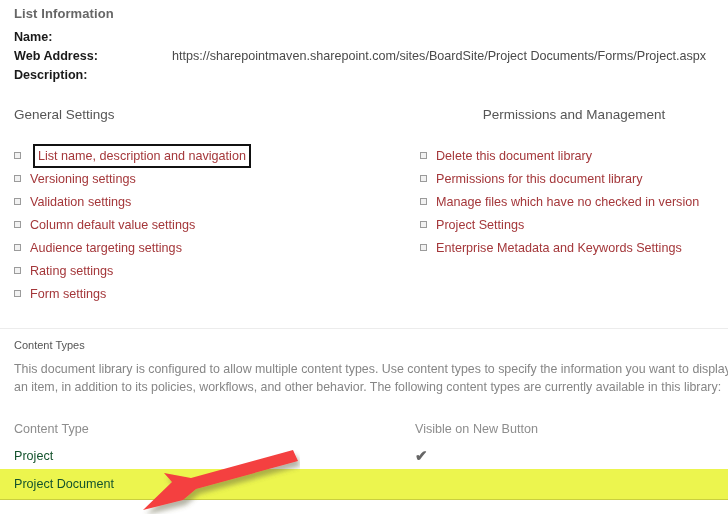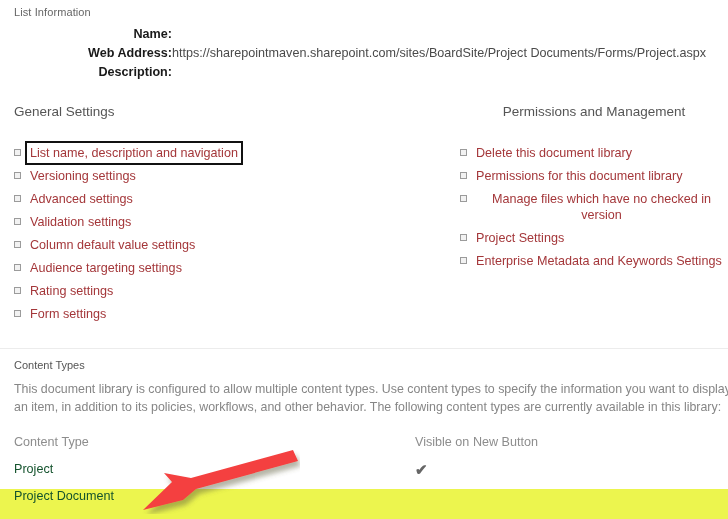--- a/index.html
+++ b/index.html
@@ -14,52 +14,50 @@
     font-family: "Liberation Sans", sans-serif;
     color: #333333;
     position: relative;
   }
 
   
   .list-info {
     padding: 6px 0 0 14px;
   }
   .section-title {
-    font-size: 11px;
+    font-size: 13px;
     color: #666666;
-    font-weight: normal;
+    font-weight: bold;
     letter-spacing: .1px;
     margin: 0 0 7px 0;
   }
   .info-row {
     display: flex;
     align-items: baseline;
     line-height: 19px;
     font-size: 12.6px;
   }
   .info-label {
     font-weight: bold;
     color: #1a1a1a;
     width: 158px;
     flex: 0 0 158px;
     white-space: nowrap;
-    text-align: right;
   }
   .info-value {
     color: #4a4a4a;
     white-space: nowrap;
     overflow: hidden;
   }
 
   
   .settings-wrap {
     display: flex;
     margin-top: 22px;
     padding-left: 14px;
-    gap: 40px;
   }
   .col-left  { width: 406px; flex: 0 0 406px; }
   .col-right { flex: 1 1 auto; text-align: center; }
   .col-title {
     font-size: 13.5px;
     color: #555555;
     margin: 0 0 26px 0;
     font-weight: normal;
   }
   .settings-list {
@@ -85,20 +83,21 @@
   .slink {
     font-size: 12.6px;
     color: #a4373a;
     text-decoration: none;
     cursor: pointer;
     padding: 0 1px;
   }
   li.focused .slink {
     outline: 2px solid #111111;
     outline-offset: 2px;
+    margin-left: 8px;
   }
 
   
   .divider {
     border: 0;
     border-top: 1px solid #ececec;
     margin: 19px 0 0 0;
   }
 
   
@@ -120,21 +119,21 @@
   }
 
   
   .ct-table {
     margin-top: 19px;
     width: 728px;
     font-size: 12.6px;
   }
   .ct-row {
     display: flex;
-    align-items: flex-start;
+    align-items: center;
     height: 27px;
     position: relative;
   }
   .ct-row.header { color: #888888; }
   .ct-row .cell-name {
     width: 415px;
     flex: 0 0 415px;
     padding-left: 14px;
     box-sizing: border-box;
     color: #14532d;
@@ -193,24 +192,20 @@
   <div class="col-left">
     <div class="col-title">General Settings</div>
     <ul class="settings-list">
       <li class="focused">
         <span class="bullet"></span>
         <a class="slink" href="#">List name, description and navigation</a>
       </li>
       <li>
         <span class="bullet"></span>
         <a class="slink" href="#">Versioning settings</a>
-      </li>
-      <li>
-        <span class="bullet"></span>
-        <a class="slink" href="#">Advanced settings</a>
       </li>
       <li>
         <span class="bullet"></span>
         <a class="slink" href="#">Validation settings</a>
       </li>
       <li>
         <span class="bullet"></span>
         <a class="slink" href="#">Column default value settings</a>
       </li>
       <li>

